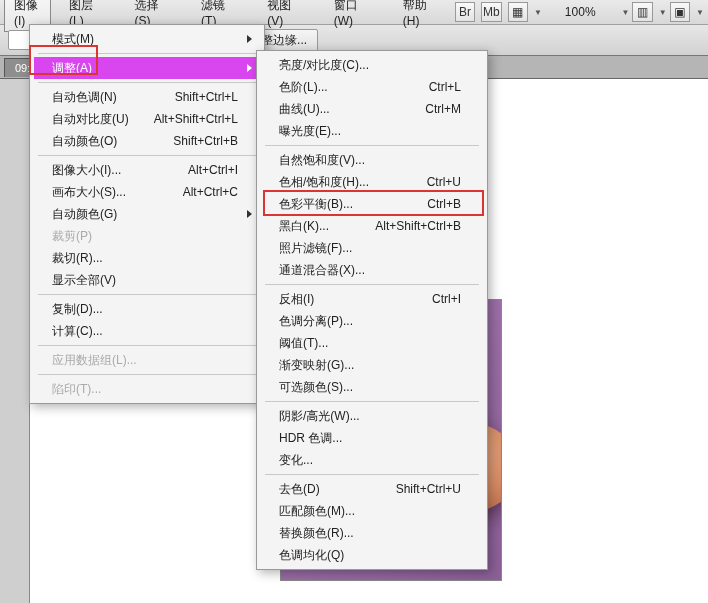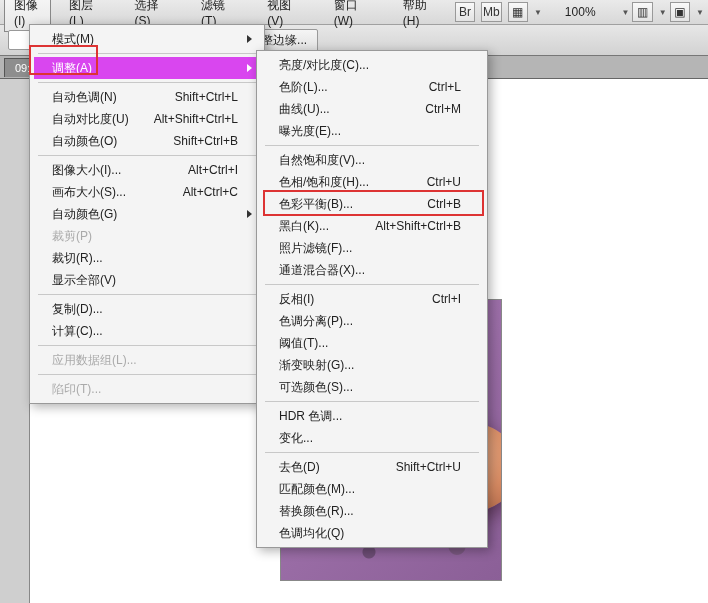--- a/index.html
+++ b/index.html
@@ -204,20 +204,23 @@
         <span>阈值(T)...</span>
       </div>
   <div class="mrow">
         <span>渐变映射(G)...</span>
       </div>
   <div class="mrow">
         <span>可选颜色(S)...</span>
       </div>
   <div class="msep"></div>
   <div class="mrow">
+        <span>阴影/高光(W)...</span>
+      </div>
+  <div class="mrow">
         <span>HDR 色调...</span>
       </div>
   <div class="mrow">
         <span>变化...</span>
       </div>
   <div class="msep"></div>
   <div class="mrow">
         <span>去色(D)</span>
         <span class="sc">Shift+Ctrl+U</span>
       </div>

